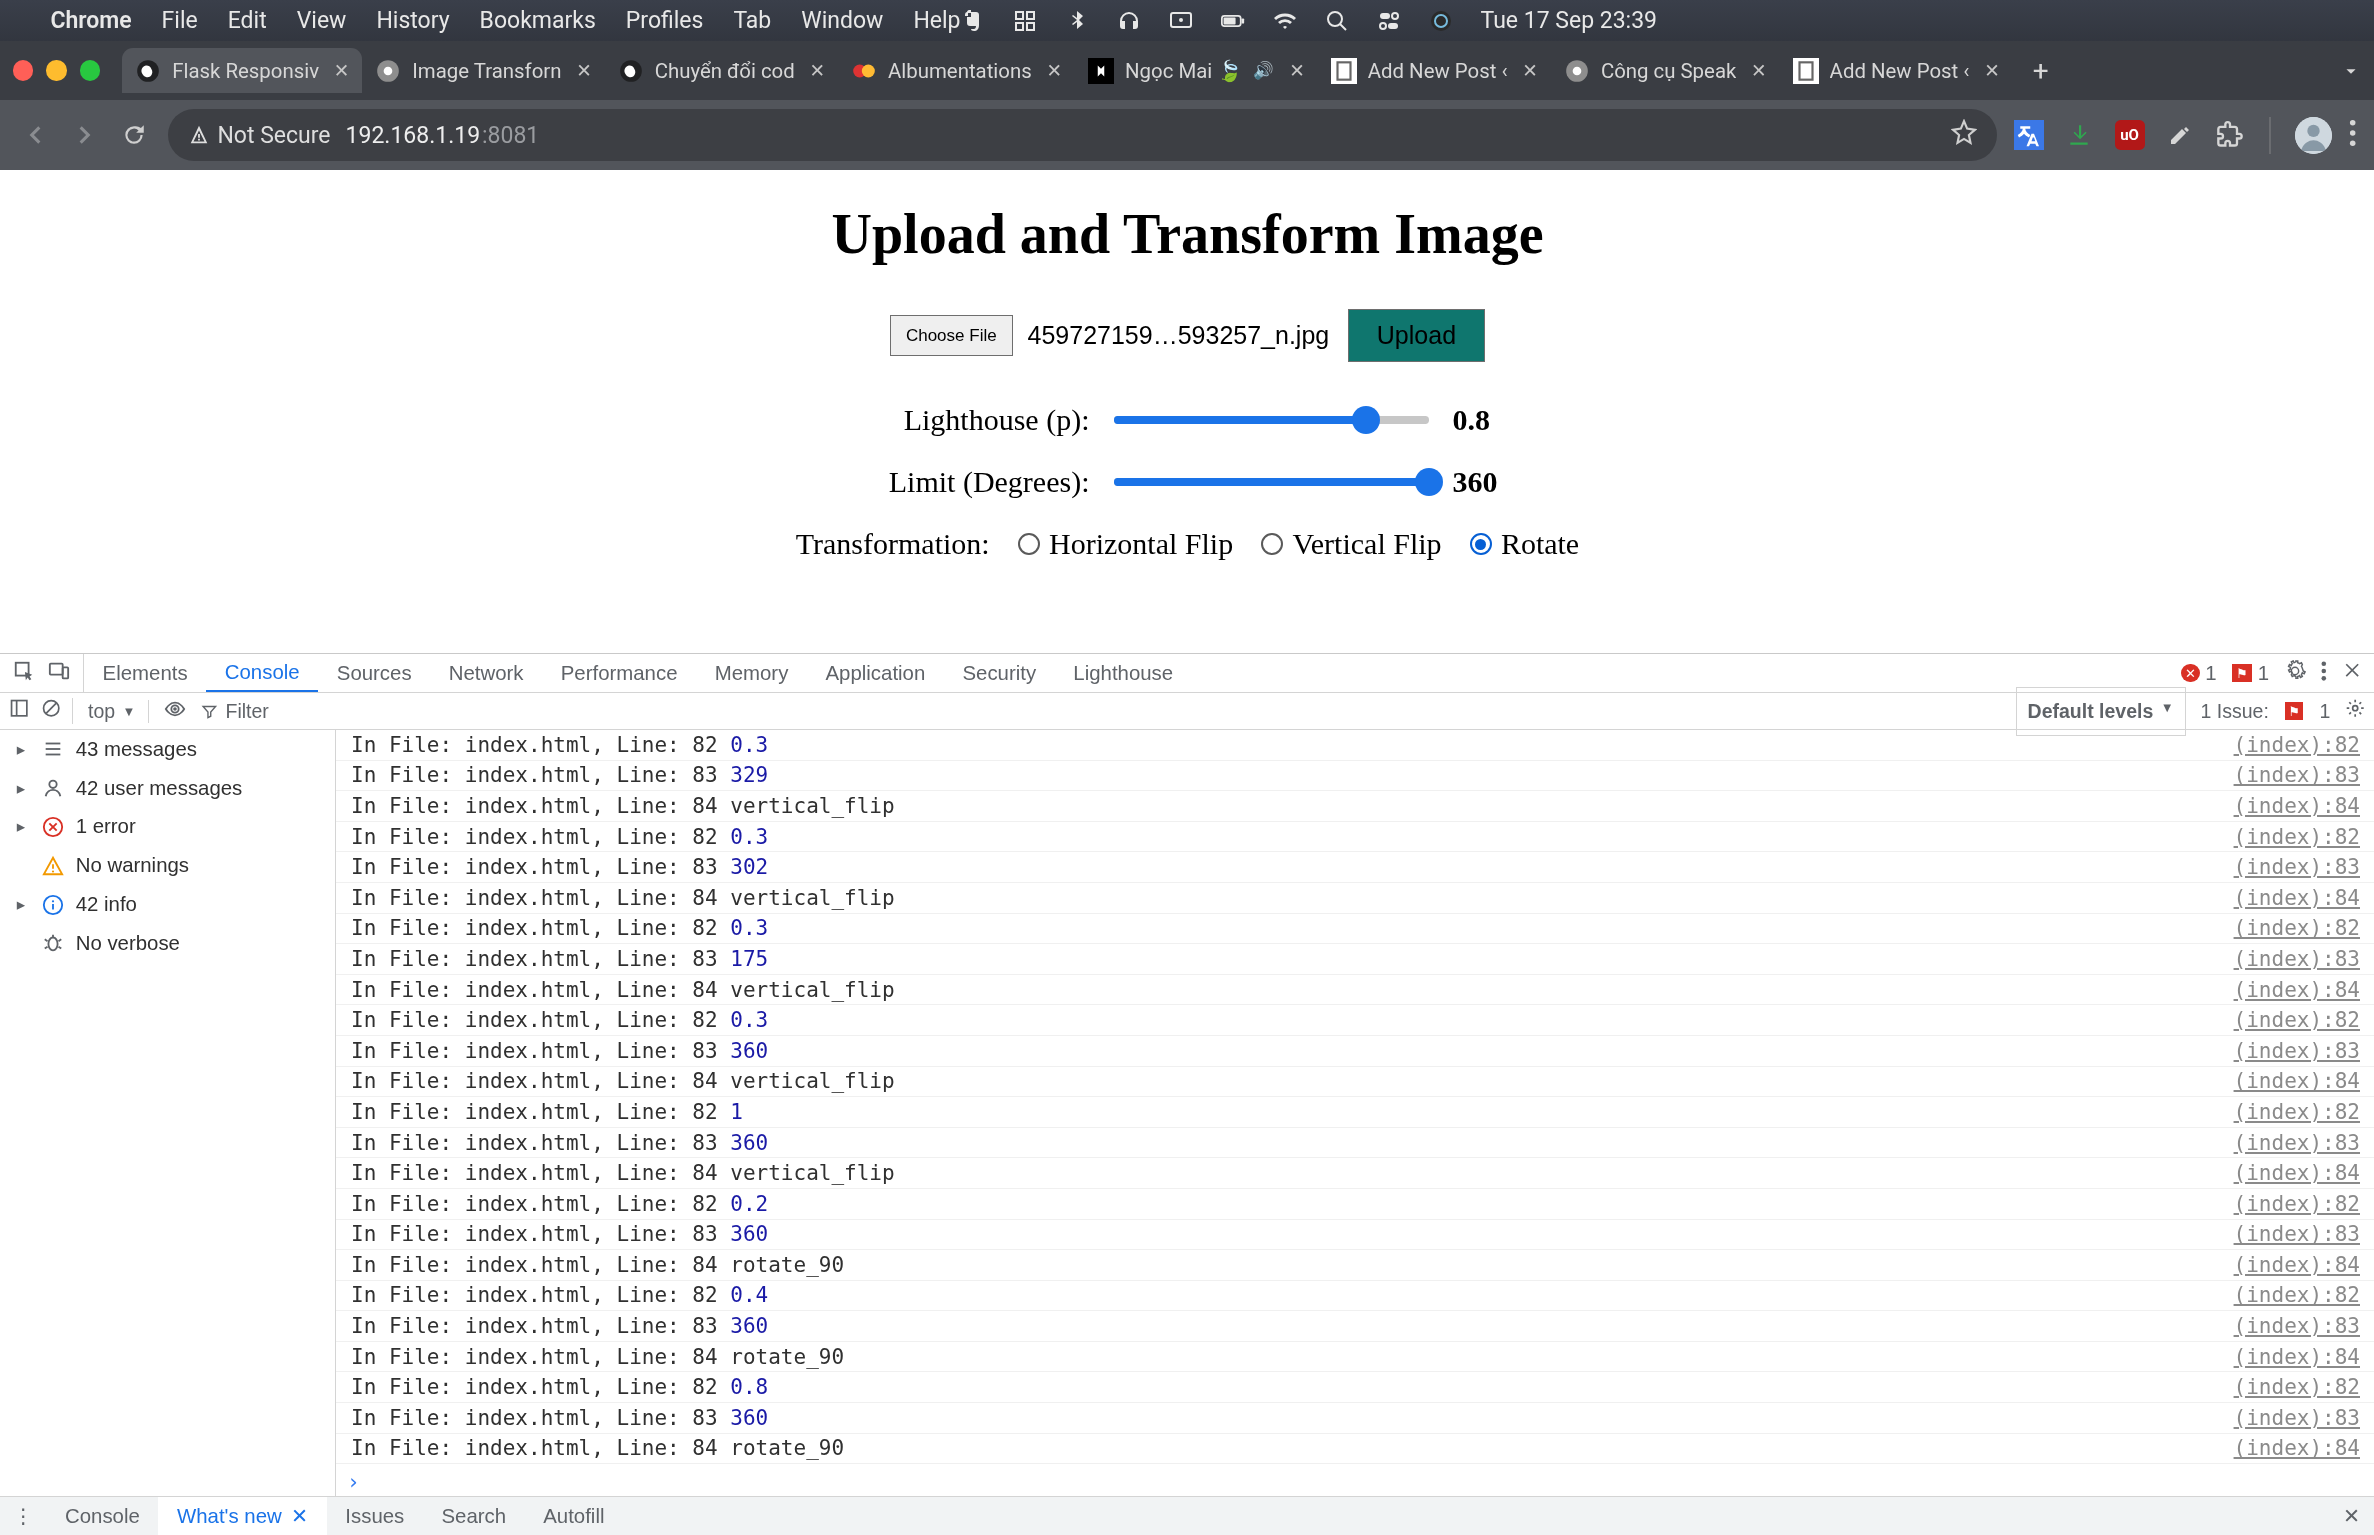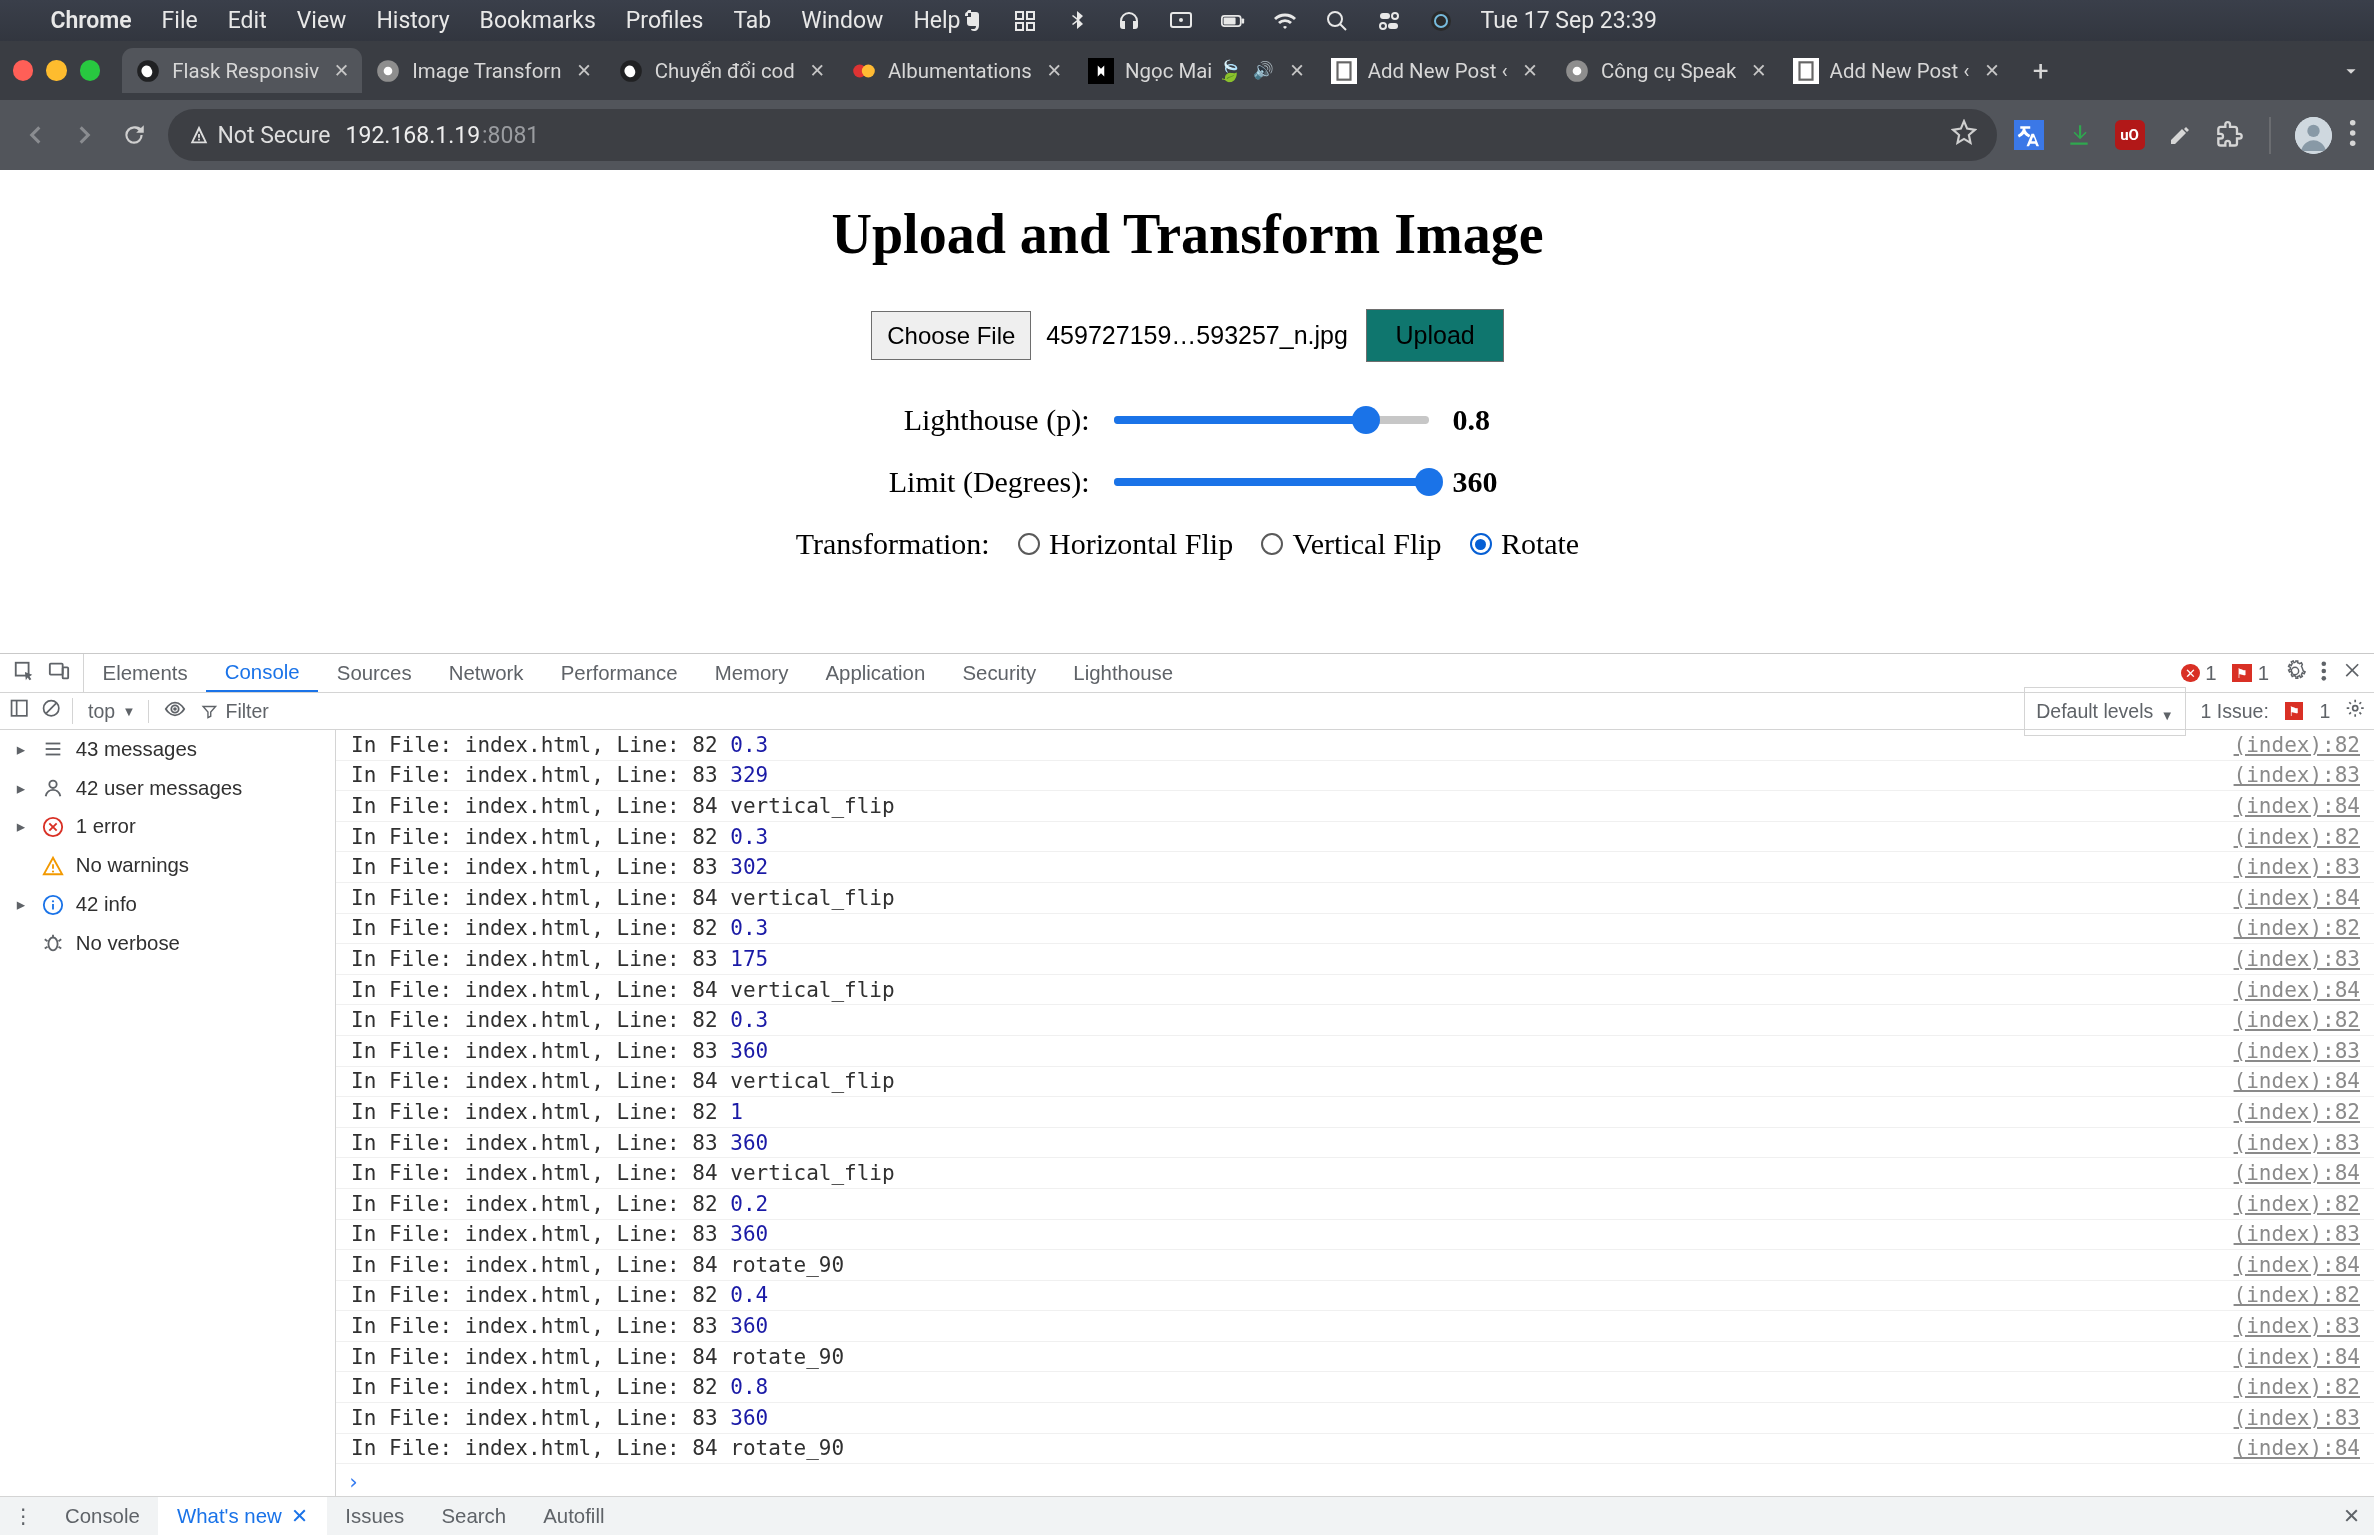--- a/index.html
+++ b/index.html
@@ -122,21 +122,21 @@
   .page {
     height: 482px;
     background: #ffffff;
     font-family: "Times New Roman", Times, serif;
     color: #000;
     padding-top: 32px;
   }
   .page h1 { text-align:center; font-size:56px; font-weight:700; margin-bottom: 43px;}
   .form-row { display:flex; justify-content:center; align-items:center; gap: 9.3px; margin-bottom: 41px; font-size:28px;}
   .file-btn {
-    border:1.9px solid #6e6e6e; background:#efefef; padding:9.3px 15px; font-family: -apple-system, sans-serif; font-size:24px;
+    border:1.9px solid #6e6e6e; background:#efefef; padding:9.3px 15px; font-family: -apple-system, sans-serif; font-size:17px;
   }
   .file-name { font-family: -apple-system, sans-serif; font-size:25px; padding: 0 5.6px;}
   .upload-btn {
     border:1.9px solid #6e6e6e; background:#0f766e; padding:11px 28px; font-family: -apple-system, sans-serif; font-size:25px;
     margin-left: 3.7px;
   }
   .slider-row {
     display:flex; justify-content:center; align-items:center; gap: 24px; margin-bottom: 28px; font-size:30px;
   }
   .slider-row .label { min-width: 223px; text-align:right; }
@@ -187,21 +187,21 @@
     height:37px; border-bottom:0.9px solid #d4d4d4;
     display:flex; align-items:center; font-size:19.5px; color:#5f6368; padding:0 9.3px; gap:15px;
   }
   .dt-toolbar .left-icons { display:flex; align-items:center; gap:11px; border-right:0.9px solid #d4d4d4; padding-right:11px;}
   .dt-toolbar .left-icons svg { width:20.4px; height:20.4px; fill:#5f6368;}
   .dt-toolbar .context { display:flex; align-items:center; gap:7.4px; border-right:0.9px solid #d4d4d4; padding-right:13px;}
   .dt-toolbar .eye svg { width:22px; height:22px; fill:#5f6368;}
   .dt-toolbar .filt { display:flex; align-items:center; gap:7.4px; }
   .dt-toolbar .filt svg { width:16.7px; height:16.7px; fill:#5f6368;}
   .dt-toolbar .spacer { flex:1; }
-  .dt-toolbar .levels { border:0.9px solid #d4d4d4; padding:12px 11px; display:flex; gap:7.4px; align-items:flex-end;}
+  .dt-toolbar .levels { border:0.9px solid #d4d4d4; padding:12px 11px; display:flex; gap:7.4px; align-items:flex-start;font-weight:bold;}
   .dt-toolbar .issue { display:flex; align-items:center; gap:16px;}
   .dt-toolbar .issue .flag { width:18.6px; height:18.6px; background:#d93025; display:flex; align-items:center; justify-content:center; color:#fff; font-size:13px;}
   .dt-toolbar .gear svg { width:20.4px; height:20.4px; fill:#5f6368;}
 
   .dt-body { flex:1; display:flex; min-height:0; }
   .dt-sidebar {
     width: 336px; border-right:0.9px solid #d4d4d4;
     font-size:20.4px; color:#303030;
   }
   .dt-sidebar .row { display:flex; align-items:center; gap:11px; padding:7.4px 11px 7.4px 16.7px; }

